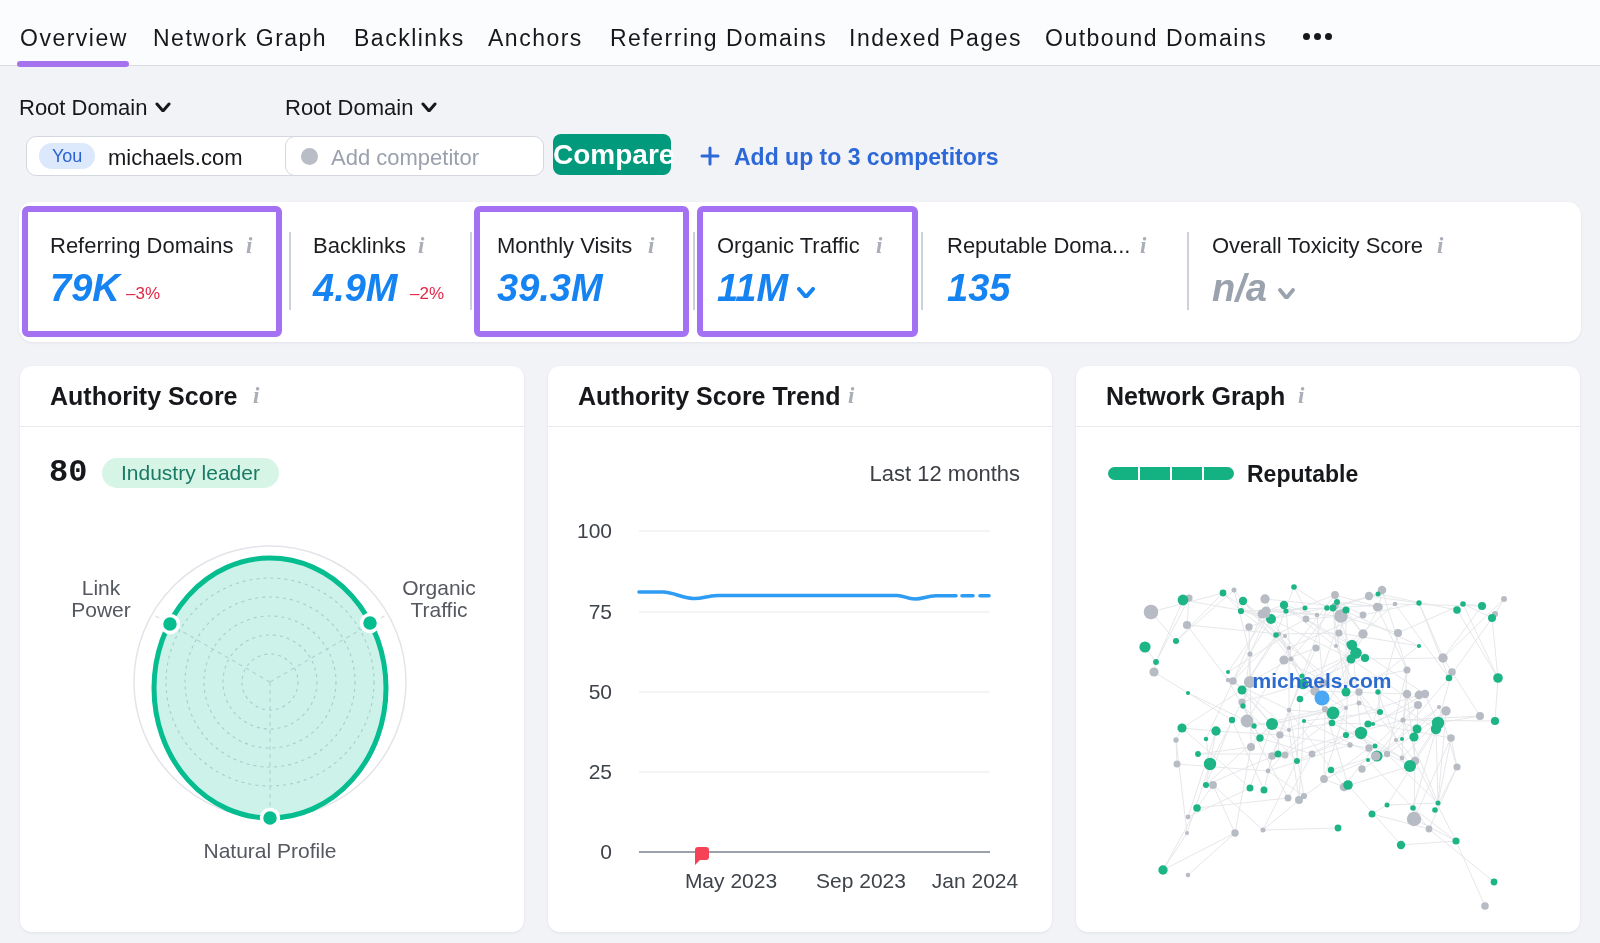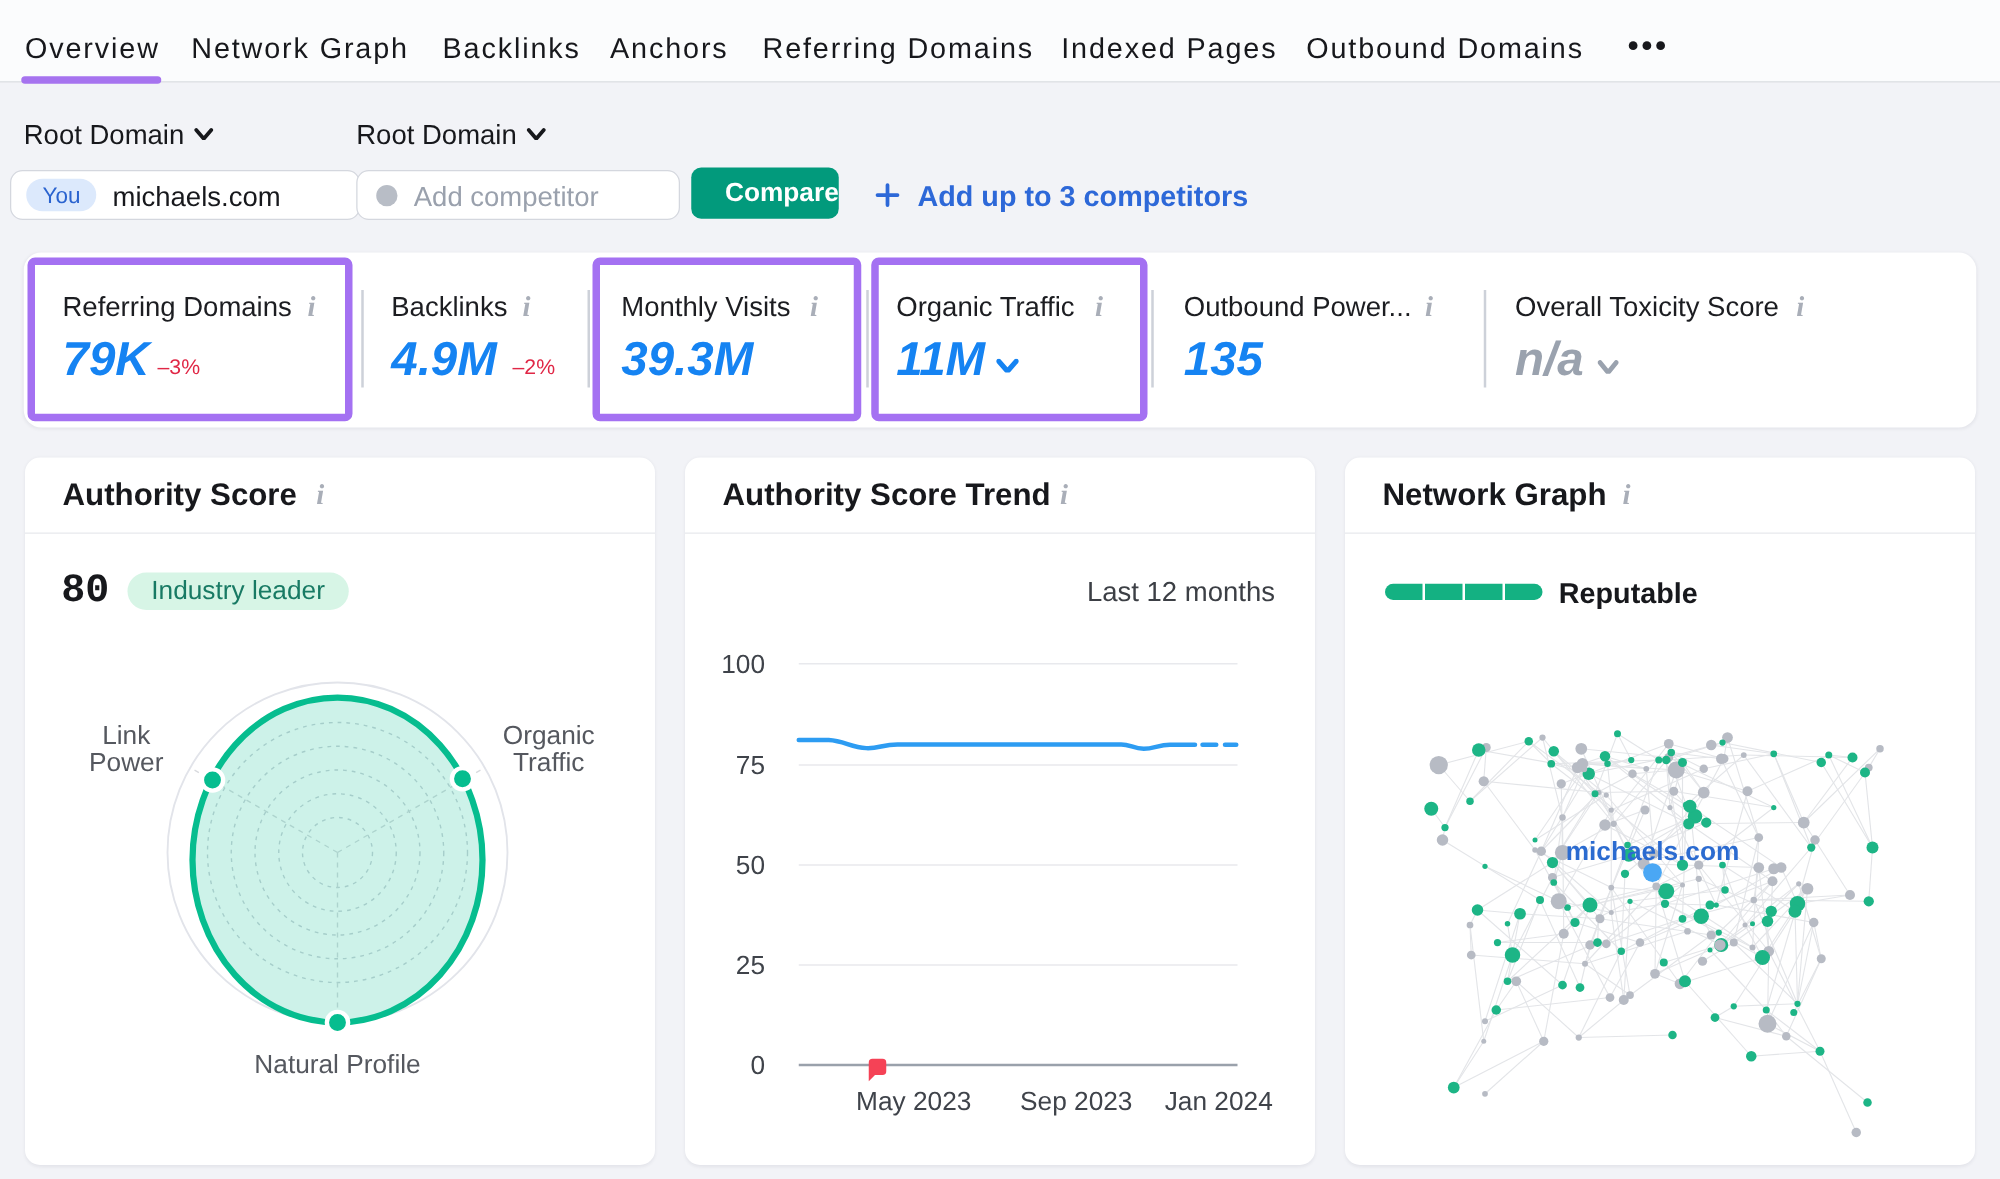--- a/index.html
+++ b/index.html
@@ -4,21 +4,21 @@
 * { margin:0; padding:0; box-sizing:border-box; }
 html,body { width:1600px; height:943px; font-family:"Liberation Sans", sans-serif; background:#f2f3f7; overflow:hidden; }
 .nav { position:absolute; left:0; top:0; width:1600px; height:66px; background:#fbfcfd; border-bottom:1px solid #d9dbe0; }
 .navitem { position:absolute; top:25px; font-size:23px; letter-spacing:1.5px; color:#17181c; white-space:nowrap; }
 .underline { position:absolute; left:17px; top:61px; width:112px; height:6px; background:#a673ef; border-radius:3px; }
 .dots { position:absolute; left:1303px; top:33px; display:flex; gap:4px; }
 .dots i { width:7px; height:7px; border-radius:50%; background:#17181c; }
 .rdlabel { position:absolute; top:95px; font-size:22px; color:#17181c; }
 .inputbox { position:absolute; top:136px; height:40px; background:#fff; border:1px solid #d4d7de; border-radius:10px; }
 .youpill { position:absolute; left:12px; top:6px; height:26px; line-height:26px; padding:0 13px; background:#dce9fc; color:#2a63cf; font-size:18px; border-radius:13px; }
-.btn-compare { position:absolute; left:553px; top:134px; width:118px; height:41px; background:#029a7c; border-radius:8px; color:#fff; font-size:21px; font-weight:bold; text-align:right; line-height:41px; }
+.btn-compare { position:absolute; left:553px; top:134px; width:118px; height:41px; background:#029a7c; border-radius:8px; color:#fff; font-size:28px; font-weight:bold; text-align:right; line-height:41px; }
 .addlink { position:absolute; left:734px; top:144px; font-size:23px; color:#2d68d8;font-weight:bold; }
 .plus { position:absolute; left:700px; top:146px; }
 .metricscard { position:absolute; left:19px; top:202px; width:1562px; height:140px; background:#fff; border-radius:14px; box-shadow:0 1px 3px rgba(25,30,50,0.07); }
 .vdiv { position:absolute; top:232px; width:2px; height:78px; background:#cdd1d9; }
 .pbox { position:absolute; top:206px; height:131px; border:6px solid #a471f2; border-radius:6px; }
 .mtitle { position:absolute; top:235px; font-size:22px; color:#1c1d21; white-space:nowrap; line-height:1; }
 .mval { position:absolute; top:269px; font-size:38px; font-weight:bold; color:#1583f2; line-height:1;font-style:italic; }
 .mdelta { position:absolute; top:285px; font-size:17px; color:#e02746; line-height:1; }
 .ii { position:absolute; font-family:"Liberation Serif", serif; font-style:italic; font-weight:bold; color:#a9aeb8; line-height:1; }
 .chev { position:absolute; }
@@ -54,21 +54,21 @@
 
 <span class="rdlabel" style="left:19px">Root Domain</span>
 <svg class="chev" style="left:155px;top:102px" width="16" height="10" viewBox="0 0 16 10">
     <path d="M2 2l6.0 7 6.0 -7" stroke="#17181c" stroke-width="3" fill="none" stroke-linecap="round" stroke-linejoin="round"></path>
   </svg>
 <span class="rdlabel" style="left:285px">Root Domain</span>
 <svg class="chev" style="left:421px;top:102px" width="16" height="10" viewBox="0 0 16 10">
     <path d="M2 2l6.0 7 6.0 -7" stroke="#17181c" stroke-width="3" fill="none" stroke-linecap="round" stroke-linejoin="round"></path>
   </svg>
 
-<div class="inputbox" style="left:8px;width:280px">
+<div class="inputbox" style="left:26px;width:280px">
     <div class="youpill">You</div>
     <span style="position:absolute;left:81px;top:8px;font-size:22px;color:#17181c">michaels.com</span>
   </div>
 <div class="inputbox" style="left:285px;width:259px">
     <span style="position:absolute;left:15px;top:11px;width:17px;height:17px;border-radius:50%;background:#b8bdc6"></span>
     <span style="position:absolute;left:45px;top:8px;font-size:22px;color:#9aa1ad">Add competitor</span>
   </div>
 <div class="btn-compare">Compare</div>
 <svg class="plus" width="20" height="20" viewBox="0 0 20 20">
     <path d="M10 2v16M2 10h16" stroke="#2d68d8" stroke-width="3" stroke-linecap="round"></path>
@@ -95,21 +95,21 @@
 <span class="mdelta" style="left:410px">–2%</span>
 <span class="mtitle" style="left:497px">Monthly Visits</span>
 <span class="ii" style="left:648px;top:234px;font-size:23px">i</span>
 <span class="mval" style="left:497px">39.3M</span>
 <span class="mtitle" style="left:717px">Organic Traffic</span>
 <span class="ii" style="left:876px;top:234px;font-size:23px">i</span>
 <span class="mval" style="left:717px">11M</span>
 <svg class="chev" style="left:797px;top:287px" width="18" height="11" viewBox="0 0 18 11">
     <path d="M2 2l7.0 8 7.0 -8" stroke="#1583f2" stroke-width="4" fill="none" stroke-linecap="round" stroke-linejoin="round"></path>
   </svg>
-<span class="mtitle" style="left:947px">Outbound Power...</span>
+<span class="mtitle" style="left:947px">Reputable Doma...</span>
 <span class="ii" style="left:1140px;top:234px;font-size:23px">i</span>
 <span class="mval" style="left:947px">135</span>
 <span class="mtitle" style="left:1212px">Overall Toxicity Score</span>
 <span class="ii" style="left:1437px;top:234px;font-size:23px">i</span>
 <span class="mval" style="left:1212px;color:#9aa2ae">n/a</span>
 <svg class="chev" style="left:1278px;top:288px" width="17" height="11" viewBox="0 0 17 11">
     <path d="M2 2l6.5 8 6.5 -8" stroke="#9aa2ae" stroke-width="3.8" fill="none" stroke-linecap="round" stroke-linejoin="round"></path>
   </svg>
 
 <div class="card" style="left:20px">

